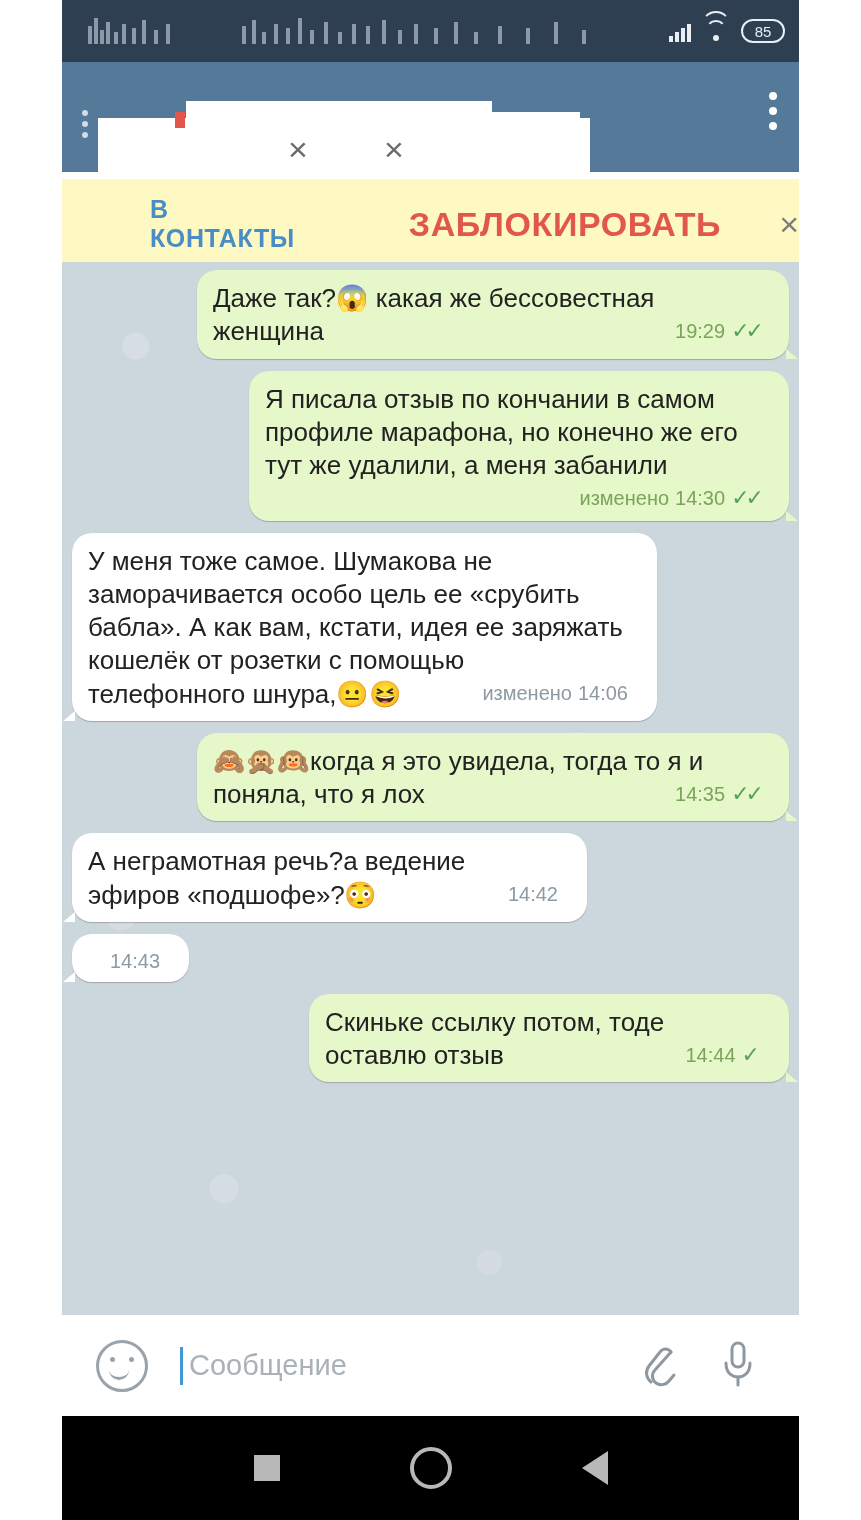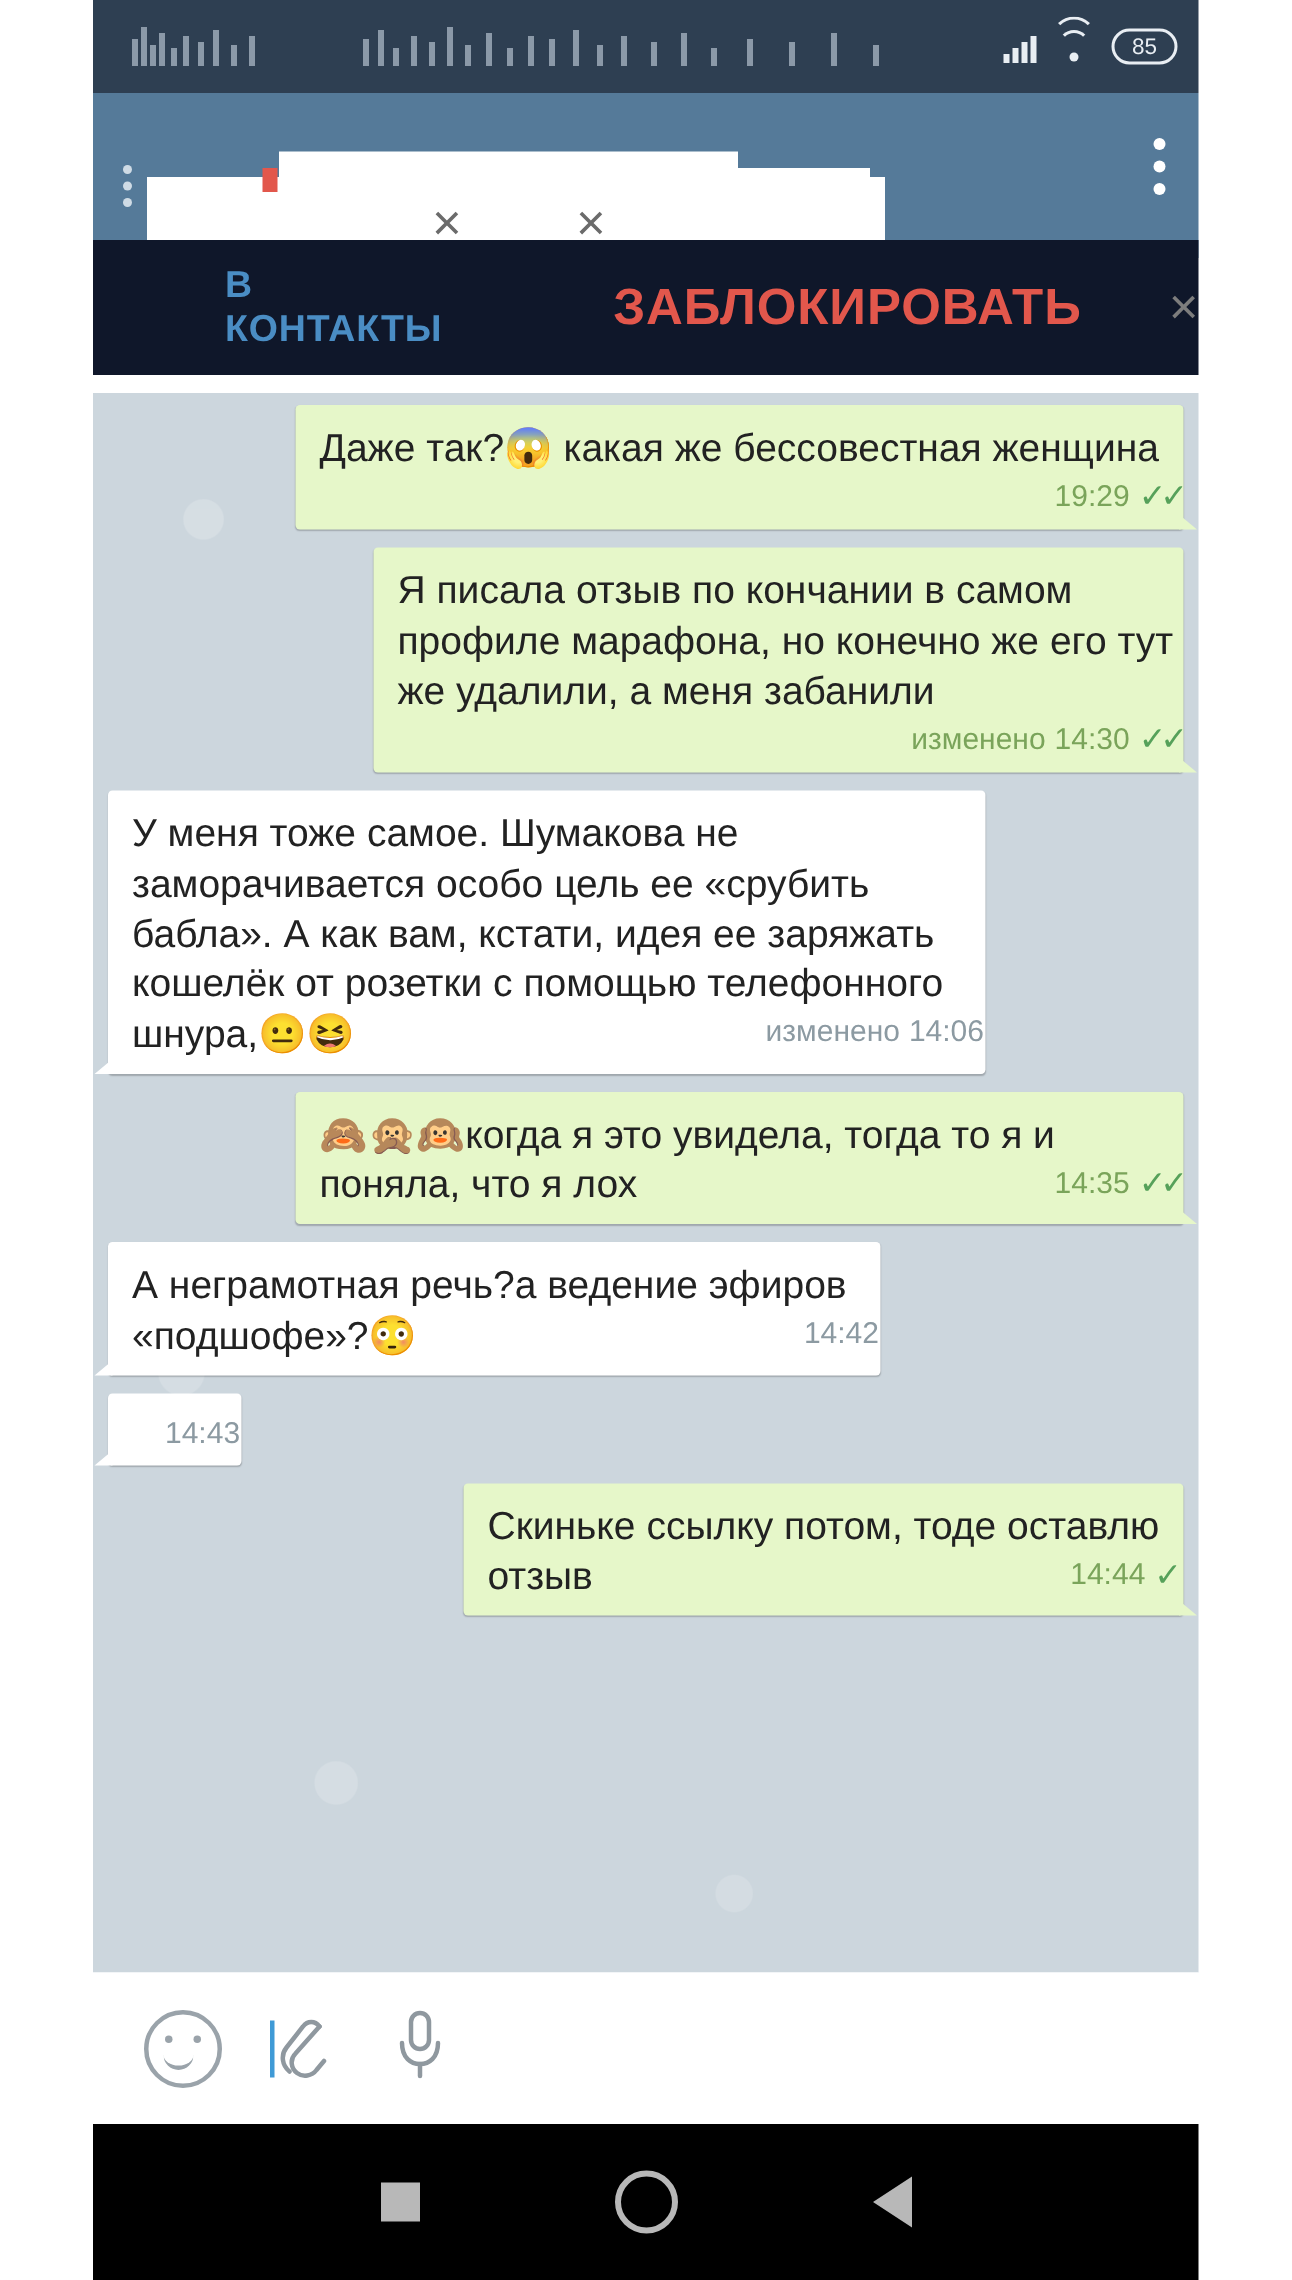--- a/index.html
+++ b/index.html
@@ -188,24 +188,24 @@
     font-size: 34px;
     line-height: 1;
     font-weight: 300;
   }
   .glitch-x.one { left: 288px; }
   .glitch-x.two { left: 384px; }
   
   .actionrow {
     position: absolute;
     left: 62px;
-    top: 160px;
+    top: 179px;
     width: 737px;
     height: 90px;
-    background: #0f172a;
+    background: #fef9c3;
     display: flex;
     align-items: center;
   }
   .act-contacts {
     color: #4a8dc4;
     font-size: 25px;
     font-weight: bold;
     letter-spacing: 0.6px;
     margin-left: 88px;
   }
@@ -254,22 +254,22 @@
   }
   .row {
     display: flex;
     margin-bottom: 12px;
   }
   .row.out { justify-content: flex-end; }
   .row.in { justify-content: flex-start; }
   .bubble {
     position: relative;
     max-width: 600px;
-    border-radius: 3px;
-    padding: 12px 1px 10px 16px;
+    border-radius: 20px;
+    padding: 12px 29px 10px 16px;
     box-shadow: 0 1px 1px rgba(0,0,0,.22);
     font-size: 26px;
     line-height: 1.28;
     color: #222;
     box-sizing: border-box;
   }
   .bubble.out { background: #e6f7c9; }
   .bubble.in  { background: #ffffff; }
   .bubble.out::after {
     content: "";
@@ -562,20 +562,21 @@
     </div>
   </div>
 
   <div class="composer">
     <div class="smiley">
         <i class="l"></i>
         <i class="r"></i>
         <b></b>
       </div>
     <div class="caret"></div>
+    <div class="ph">Сообщение</div>
     <div class="clip">
       <svg width="40" height="48" viewBox="0 0 40 48" fill="none" stroke="#8f989f" stroke-width="3" stroke-linecap="round">
         <path d="M30 12 L14 30 C10 34 11 40 15 43 C19 46 25 45 28 41 L33 35"></path>
         <path d="M30 12 C27 8 22 8 19 12 L8 26 C4 31 5 38 10 42"></path>
       </svg>
     </div>
     <div class="mic">
       <svg width="34" height="50" viewBox="0 0 34 50" fill="none" stroke="#8f989f" stroke-width="3" stroke-linecap="round">
         <rect x="11" y="4" width="12" height="24" rx="6"></rect>
         <path d="M5 24 C5 34 11 38 17 38 C23 38 29 34 29 24"></path>

